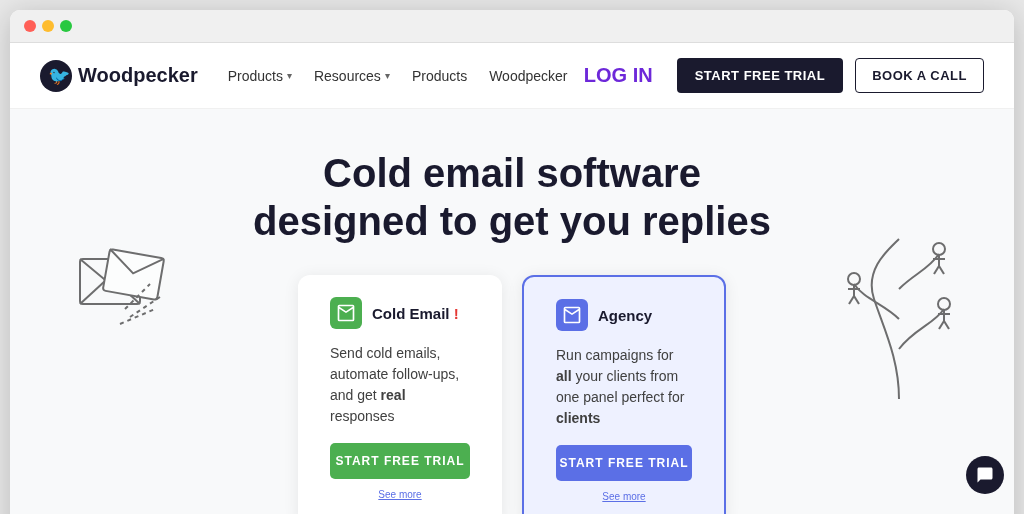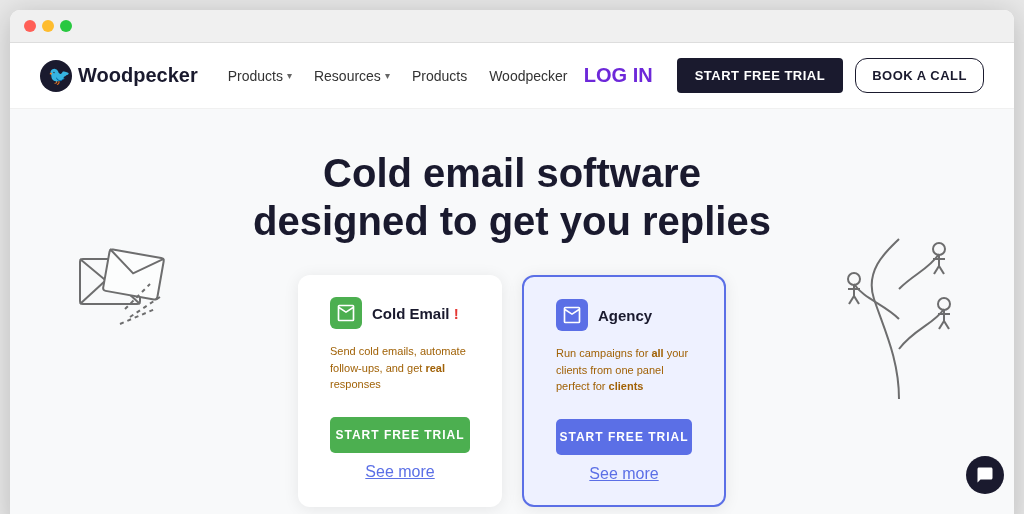--- a/index.html
+++ b/index.html
@@ -109,21 +109,21 @@
       font-size: 13px;
       font-weight: 700;
       cursor: pointer;
       letter-spacing: 0.5px;
       text-transform: uppercase;
     }
     .btn-book-call {
       background: #fff;
       color: #1a1a2e;
       border: 1.5px solid #1a1a2e;
-      border-radius: 12px;
+      border-radius: 4px;
       padding: 9px 16px;
       font-size: 13px;
       font-weight: 700;
       cursor: pointer;
       letter-spacing: 0.5px;
       text-transform: uppercase;
     }
 
     
     .hero {
@@ -184,24 +184,24 @@
     .card-icon-blue { background: #5b6fe6; }
     .card-title {
       font-size: 15px;
       font-weight: 700;
       color: #1a1a2e;
     }
     .card-title span {
       color: #e53935;
     }
     .card-desc {
-      font-size: 11px;
-      color: #a16207;
+      font-size: 14px;
+      color: #404040;
       line-height: 1.5;
-      margin-bottom: 24px;
+      margin-bottom: 16px;
     }
     .card-desc strong { font-style: normal; font-weight: 600; }
     .btn-card-green {
       display: block;
       width: 100%;
       background: #4caf50;
       color: #fff;
       border: none;
       border-radius: 5px;
       padding: 11px 0;
@@ -223,21 +223,21 @@
       font-size: 12px;
       font-weight: 800;
       letter-spacing: 1px;
       text-transform: uppercase;
       cursor: pointer;
       margin-bottom: 10px;
     }
     .see-more {
       display: block;
       text-align: center;
-      font-size: 16px;
+      font-size: 10px;
       color: #5b6fe6;
       text-decoration: underline;
       cursor: pointer;
     }
 
     
     .deco-left {
       position: absolute;
       left: 60px;
       top: 120px;

